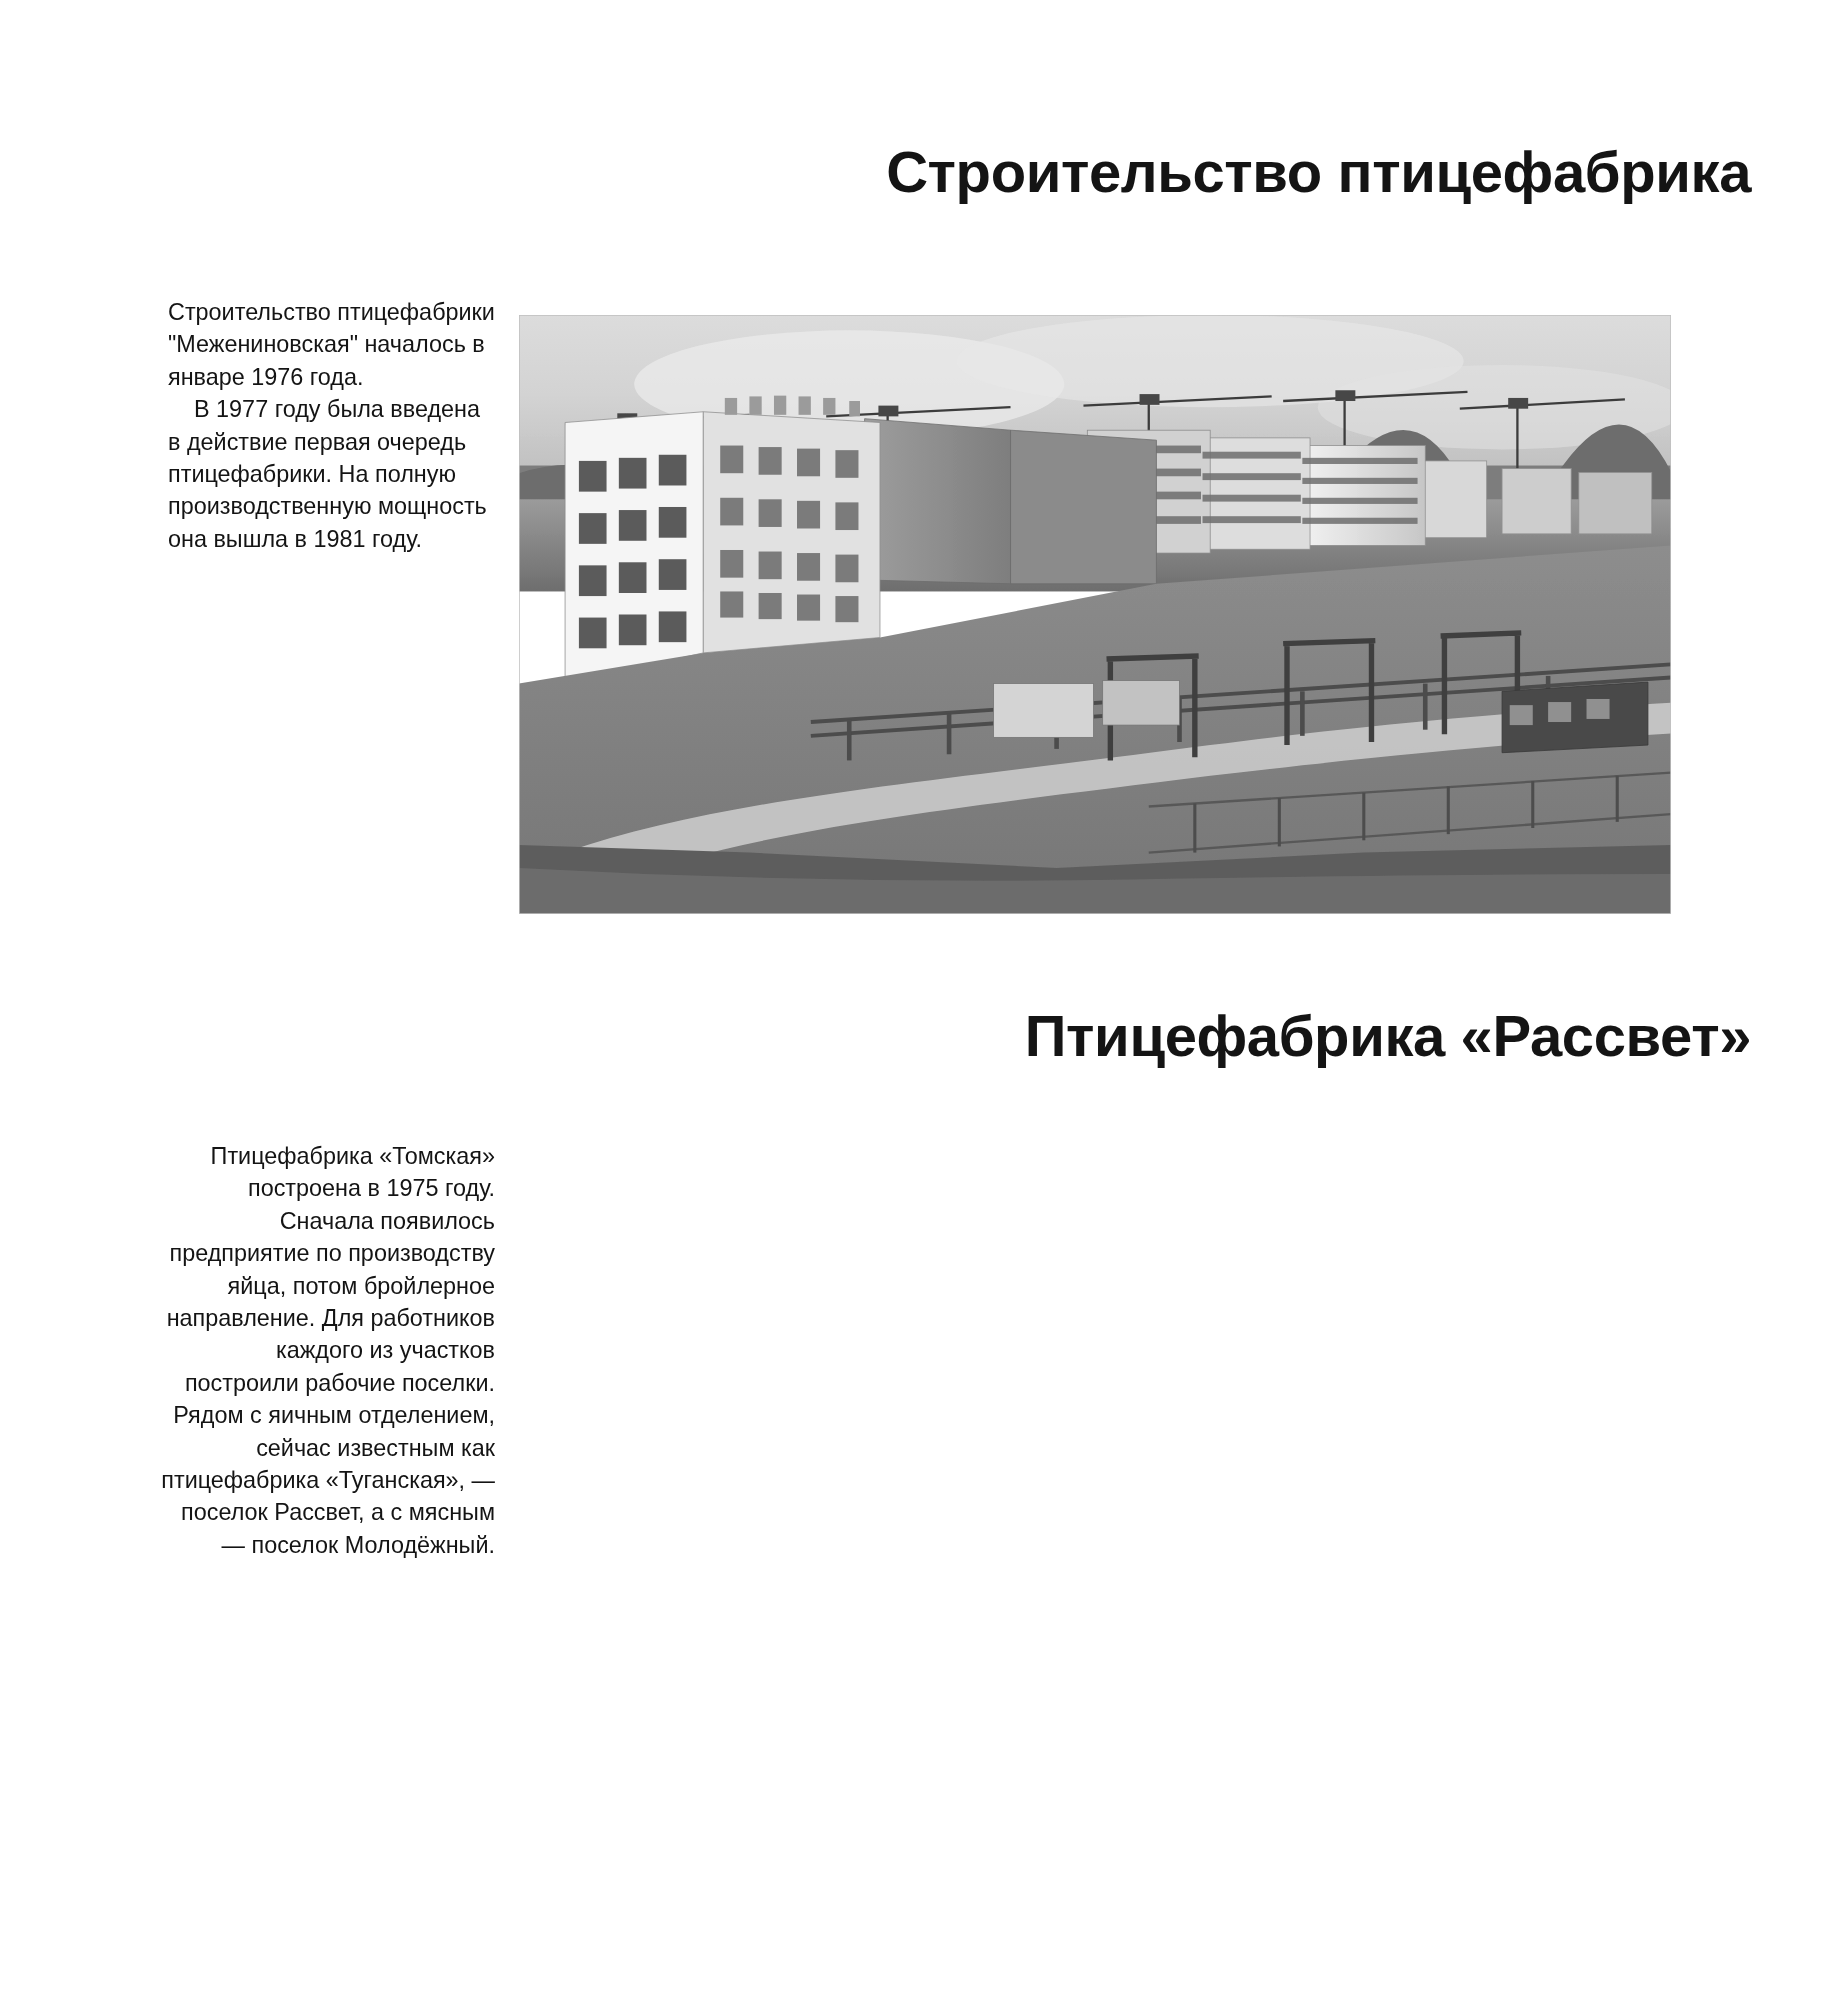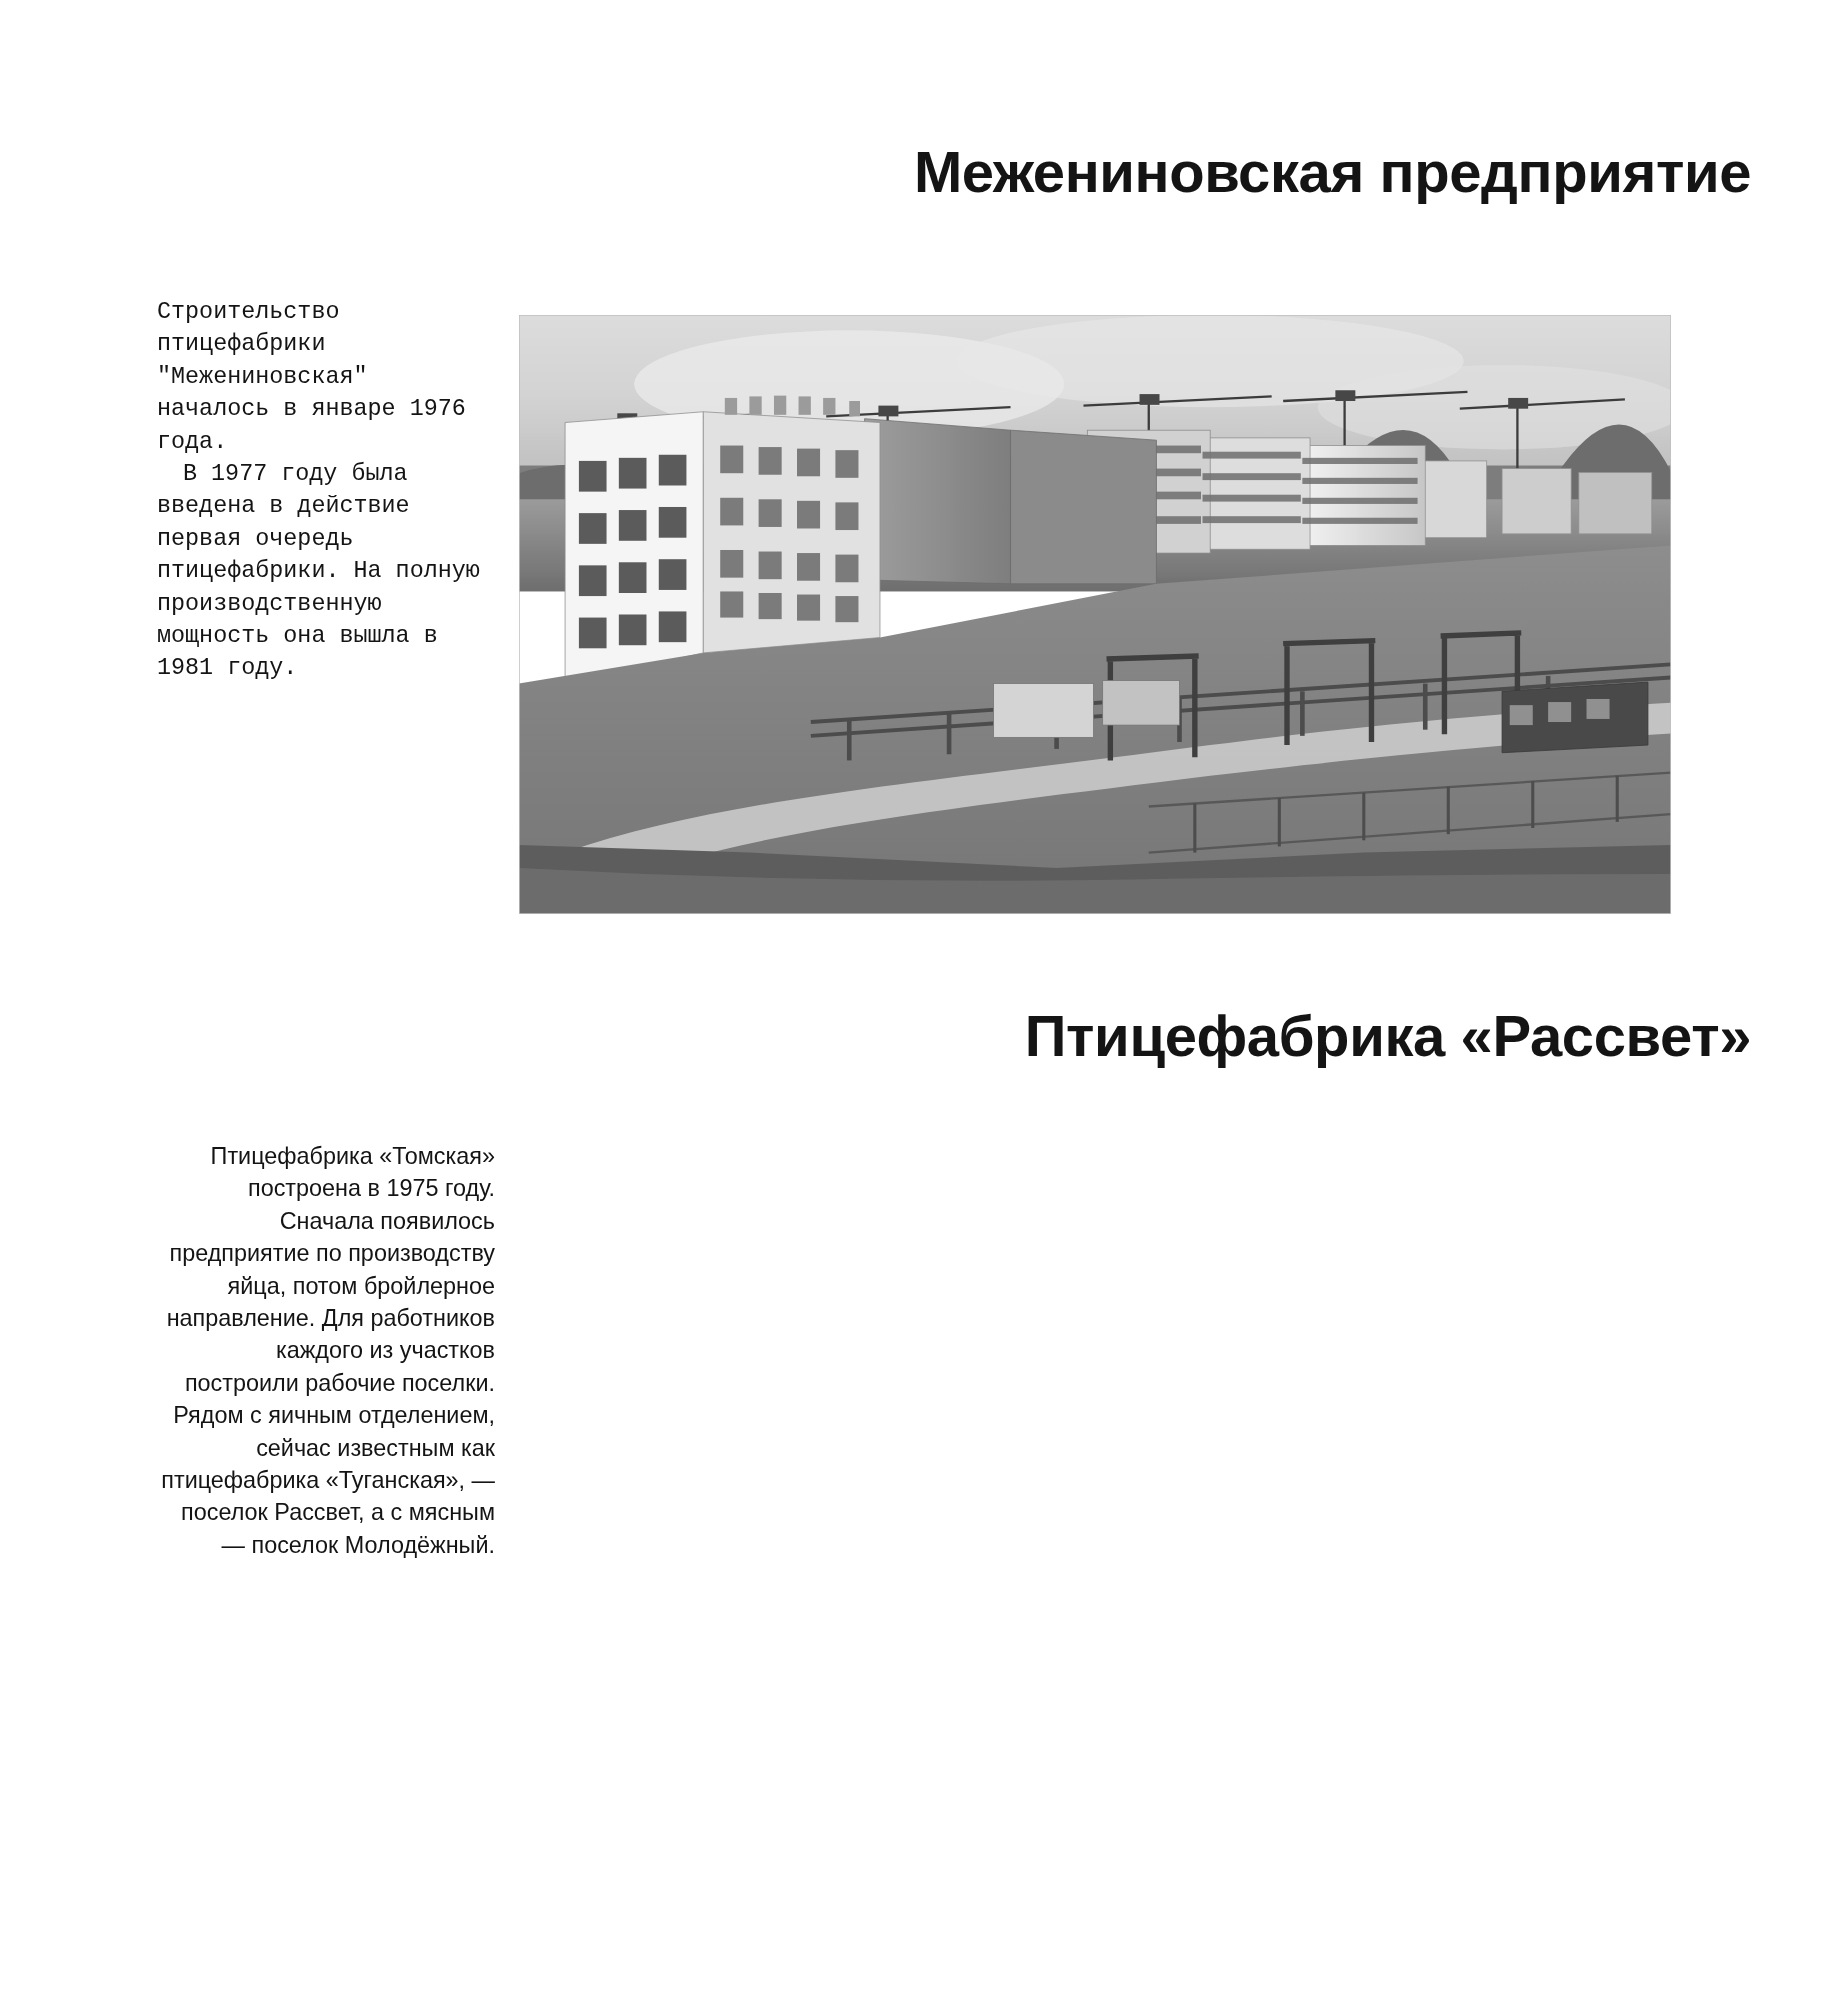--- a/index.html
+++ b/index.html
@@ -48,24 +48,23 @@
     position: absolute;
     font-size: 23.4px;
     line-height: 1.385;
     color: #141414;
     text-align: left;
   }
   .caption p { margin: 0; }
   .caption p.indent { text-indent: 26px; }
 
   .sec1 .caption {
-    left: 157px;
+    left: 168px;
     top: 296px;
     width: 330px;
-    font-family: Liberation Mono, monospace;
   }
   .sec2 .caption {
     left: 157px;
     top: 169px;
     width: 338px;
     text-align: right;
   }
 
   .photo {
     position: absolute;
@@ -81,21 +80,21 @@
   .photo svg { display: block; width: 100%; height: 100%; }
 
   
   .bw { filter: grayscale(100%) contrast(105%); }
 </style>
 </head>
 <body>
 
 <div class="section sec1">
 
-  <div class="heading">Межениновская предприятие</div>
+  <div class="heading">Строительство птицефабрика</div>
 
   <div class="caption">
     <p>Строительство птицефабрики "Межениновская" началось в январе 1976 года.</p>
     <p class="indent">В 1977 году была введена в действие первая очередь птицефабрики. На полную производственную мощность она вышла в 1981 году.</p>
   </div>
 
   <div class="photo photo-1">
     <svg viewBox="0 0 1500 780" preserveAspectRatio="none" class="bw">
       <defs>
         <linearGradient id="sky1" x1="0" y1="0" x2="0" y2="1">

